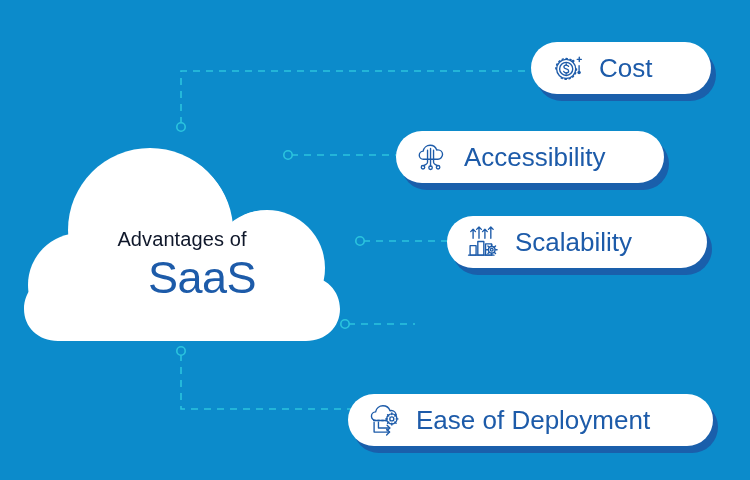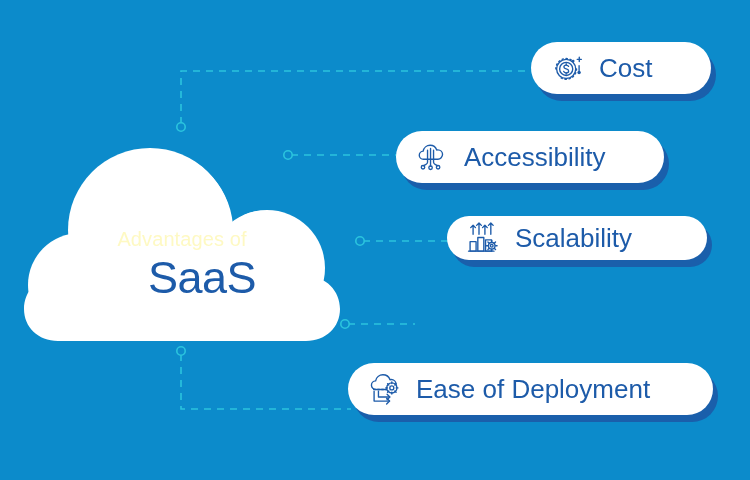--- a/index.html
+++ b/index.html
@@ -39,21 +39,21 @@
     width: 320px;
     height: 200px;
     display: flex;
     flex-direction: column;
     align-items: center;
     justify-content: center;
     padding-top: 42px;
     box-sizing: border-box;
   }
   .cloud-line1 {
-    color: #fef9c3;
+    color: #0f172a;
     font-size: 20px;
     line-height: 1.1;
     letter-spacing: 0.1px;
     font-weight: 400;
   }
   .cloud-line2 {
     color: #1d5ba9;
     font-size: 45px;
     line-height: 1.15;
     font-weight: 400;
@@ -91,23 +91,23 @@
     font-size: 26px;
     line-height: 1;
     font-weight: 400;
     white-space: nowrap;
     letter-spacing: 0px;
   }
 
   
   #pill-cost          { left: 531px; top: 42px;  width: 180px; height: 52px; }
   #pill-accessibility { left: 396px; top: 131px; width: 268px; height: 52px; }
-  #pill-scalability   { left: 447px; top: 216px; width: 260px; height: 44px; align-items: center; }
+  #pill-scalability   { left: 447px; top: 216px; width: 260px; height: 52px; align-items: center; }
   #pill-maintenance   { left: 412px; top: 299px; width: 294px; height: 52px; }
-  #pill-deployment    { left: 348px; top: 363px; width: 365px; height: 52px; }
+  #pill-deployment    { left: 348px; top: 394px; width: 365px; height: 52px; }
 </style>
 </head>
 <body>
 
 <div id="canvas">
 
   <svg id="connectors" viewBox="0 0 750 480" width="750" height="480">
     <g fill="none" stroke="#2bc4de" stroke-width="1.6" stroke-dasharray="7 6">
 
       <path d="M181,124 L181,71 L534,71"></path>

